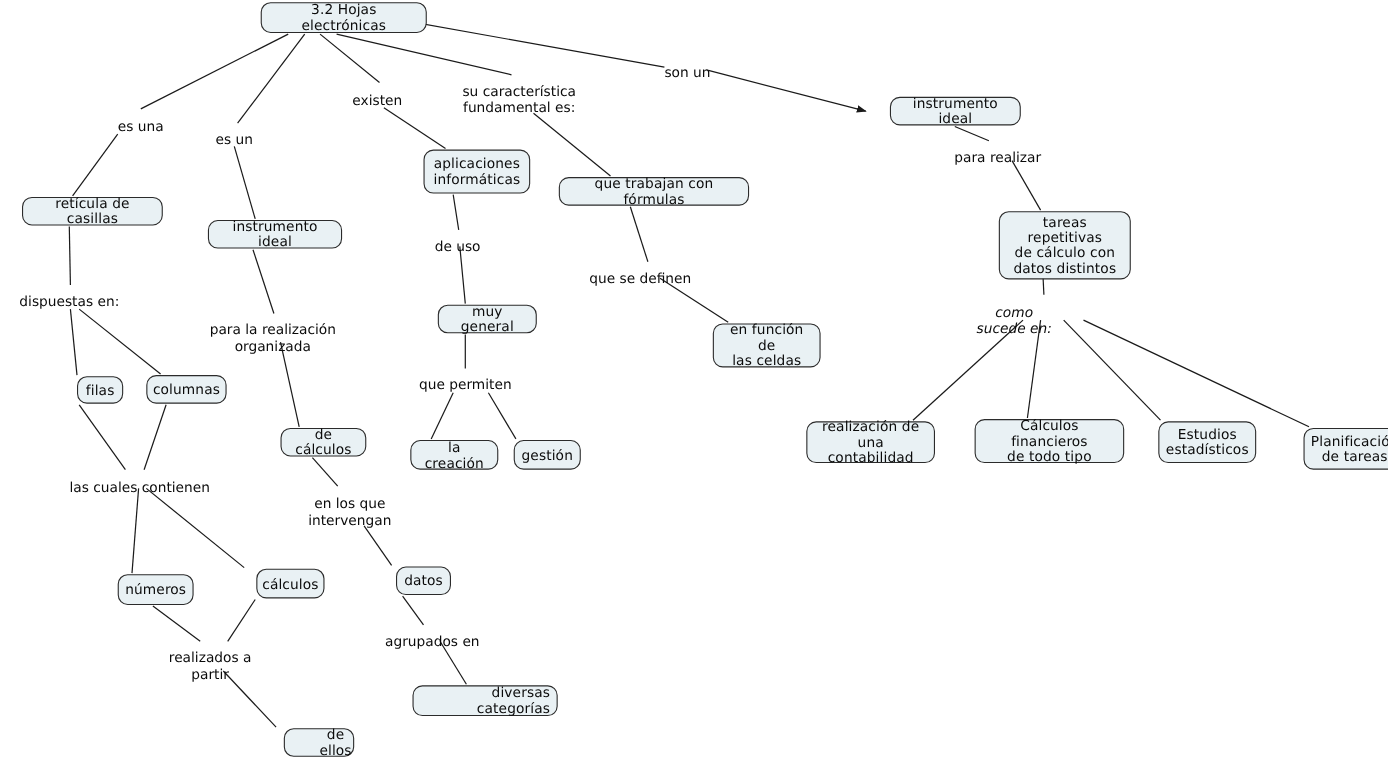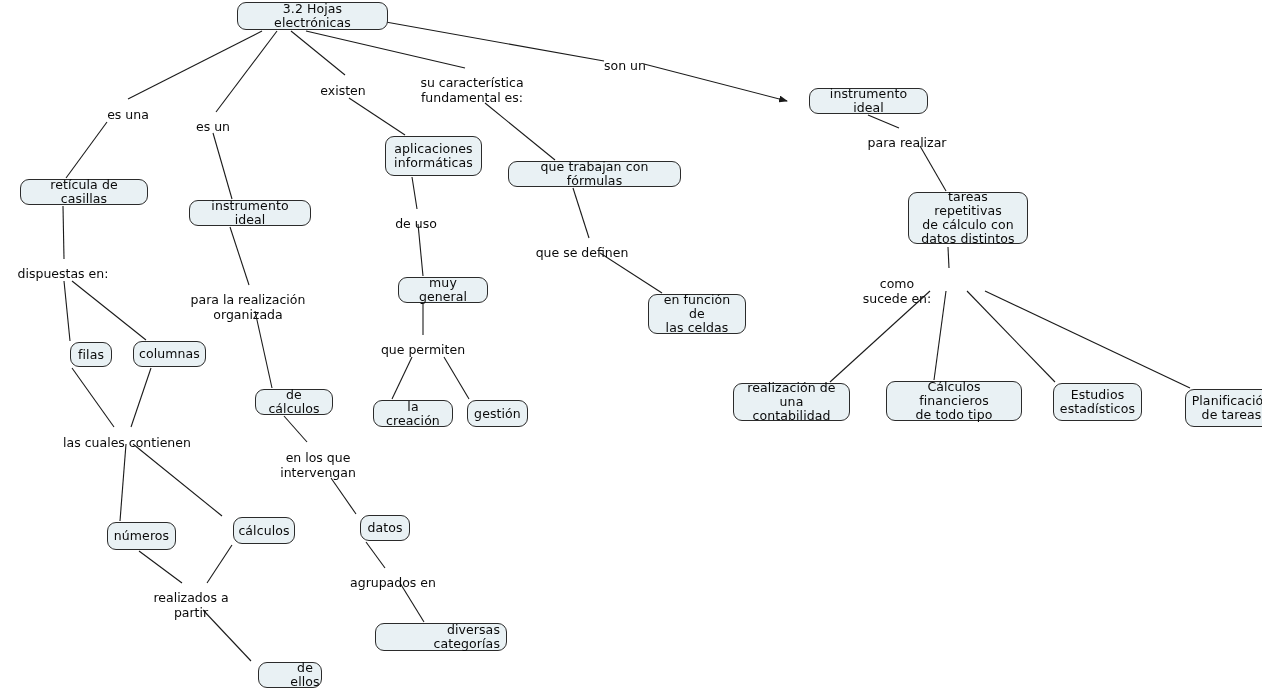--- a/index.html
+++ b/index.html
@@ -116,21 +116,21 @@
       <div class="node" style="left: 488px; top: 161px; width: 173px; height: 26px;">que trabajan con fórmulas</div>
       <div class="node" style="left: 789px; top: 88px; width: 119px; height: 26px;">instrumento ideal</div>
       <div class="node" style="left: 50px; top: 342px; width: 42px; height: 25px;">filas</div>
       <div class="node" style="left: 113px; top: 341px; width: 73px; height: 26px;">columnas</div>
       <div class="node" style="left: 235px; top: 389px; width: 78px; height: 26px;">de cálculos</div>
       <div class="node" style="left: 378px; top: 277px; width: 90px; height: 26px;">muy general</div>
       <div class="node" style="left: 353px; top: 400px; width: 80px; height: 27px;">la creación</div>
       <div class="node" style="left: 447px; top: 400px; width: 61px; height: 27px;">gestión</div>
       <div class="node" style="left: 628px; top: 294px; width: 98px; height: 40px;">en función de
 las celdas</div>
-      <div class="node" style="left: 888px; top: 192px; width: 120px; height: 52px;">tareas repetitivas
+      <div class="node" style="left: 888px; top: 192px; width: 120px; height: 62px;">tareas repetitivas
 de cálculo con
 datos distintos</div>
       <div class="node" style="left: 87px; top: 522px; width: 69px; height: 28px;">números</div>
       <div class="node" style="left: 213px; top: 517px; width: 62px; height: 27px;">cálculos</div>
       <div class="node" style="left: 340px; top: 515px; width: 50px; height: 26px;">datos</div>
       <div class="node" style="left: 238px; top: 662px; width: 64px; height: 26px; padding-left: 36px;">de ellos</div>
       <div class="node" style="left: 355px; top: 623px; width: 132px; height: 28px; text-align: right;">diversas categorías</div>
       <div class="node" style="left: 713px; top: 383px; width: 117px; height: 38px;">realización de
 una contabilidad</div>
       <div class="node" style="left: 866px; top: 381px; width: 136px; height: 40px;">Cálculos financieros
@@ -150,19 +150,19 @@
       <div class="linklabel" style="left: 63px; top: 266px;">dispuestas en:</div>
       <div class="linklabel" style="left: 248px; top: 292px;">para la realización
 organizada</div>
       <div class="linklabel" style="left: 416px; top: 216px;">de uso</div>
       <div class="linklabel" style="left: 582px; top: 245px;">que se definen</div>
       <div class="linklabel" style="left: 907px; top: 135px;">para realizar</div>
       <div class="linklabel" style="left: 423px; top: 342px;">que permiten</div>
       <div class="linklabel" style="left: 127px; top: 435px;">las cuales contienen</div>
       <div class="linklabel" style="left: 318px; top: 450px;">en los que
 intervengan</div>
-      <div class="linklabel" style="left: 897px; top: 276px;">como
+      <div class="linklabel" style="left: 922px; top: 276px; font-style: italic;">como
 sucede en:</div>
       <div class="linklabel" style="left: 191px; top: 590px;">realizados a
 partir</div>
       <div class="linklabel" style="left: 393px; top: 575px;">agrupados en</div>
     </div>
 </div>
 
 </body></html>

